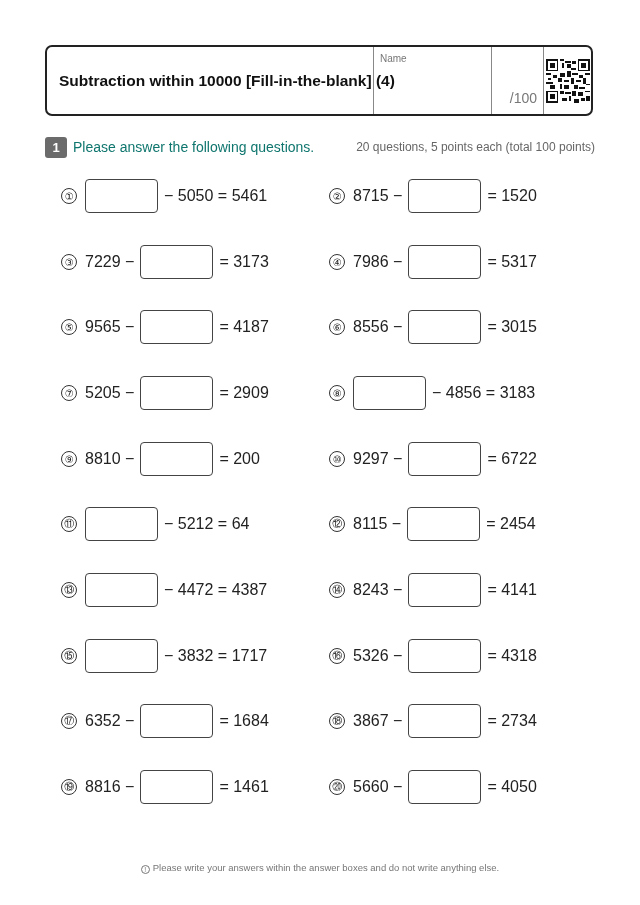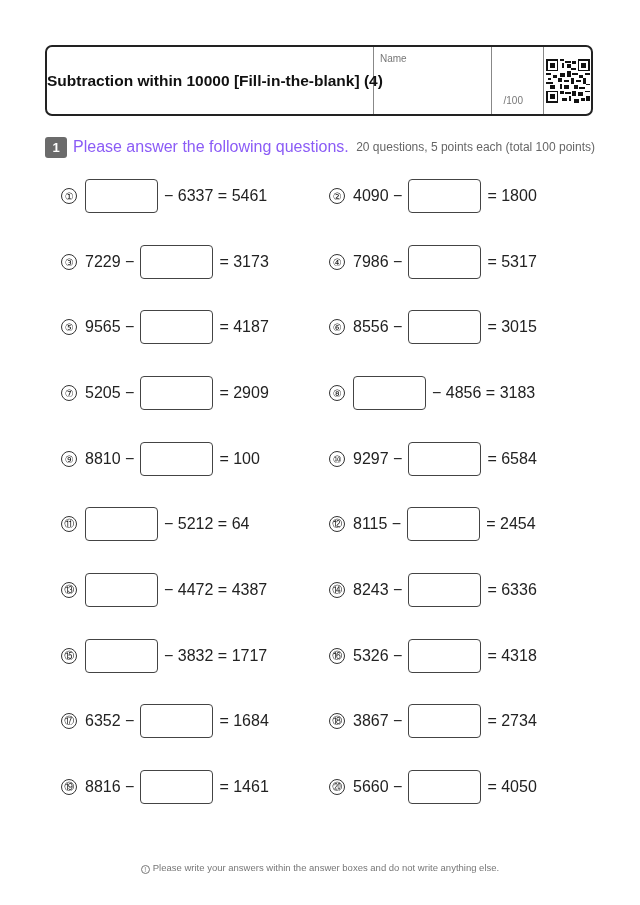--- a/index.html
+++ b/index.html
@@ -1,30 +1,30 @@
 <!DOCTYPE html>
 <html><head>
 <meta charset="utf-8">
 <style>
   html, body { margin: 0; padding: 0; background: #ffffff; }
   body { width: 640px; height: 905px; position: relative; font-family: "Liberation Sans", sans-serif; color: #222; overflow: hidden; }
 
   .header-box { position: absolute; left: 45px; top: 45px; width: 548px; height: 71px; border: 2px solid #222; border-radius: 7px; box-sizing: border-box; display: flex; }
-  .title-cell { width: 327px; display: flex; align-items: center; padding-left: 0; box-sizing: border-box; border-right: 1px solid #888; }
+  .title-cell { width: 327px; display: flex; align-items: center; padding-left: 12px; box-sizing: border-box; border-right: 1px solid #888; }
   .title { font-weight: bold; font-size: 15.5px; color: #111; white-space: nowrap; }
   .name-cell { width: 118px; border-right: 1px solid #888; position: relative; box-sizing: border-box; }
   .name-label { position: absolute; left: 6px; top: 6px; font-size: 10px; color: #777; }
   .score-cell { width: 52px; border-right: 1px solid #888; position: relative; box-sizing: border-box; }
-  .score-label { position: absolute; right: 20px; bottom: 8px; font-size: 10px; color: #777; }
+  .score-label { position: absolute; right: 6px; bottom: 8px; font-size: 14px; color: #777; }
   .qr-cell { flex: 1; display: flex; align-items: center; justify-content: center; }
   .qr { width: 44px; height: 44px; }
 
   .section-row { position: absolute; left: 45px; top: 136px; width: 550px; height: 22px; display: flex; align-items: center; }
   .section-num { width: 22px; height: 21px; background: #6b6b6b; color: #fff; font-weight: bold; font-size: 13px; border-radius: 3px; display: flex; align-items: center; justify-content: center; }
-  .section-instr { margin-left: 6px; font-size: 16px; color: #8b5cf6; }
+  .section-instr { margin-left: 6px; font-size: 14px; color: #0f766e; }
   .section-points { margin-left: auto; font-size: 12px; color: #666; }
 
   .problem { position: absolute; height: 36px; display: flex; align-items: center; font-size: 16px; color: #222; white-space: nowrap; }
   .qnum { width: 16px; height: 16px; border: 1px solid #333; border-radius: 50%; font-size: 10px; display: inline-flex; align-items: center; justify-content: center; margin-right: 8px; box-sizing: border-box; letter-spacing: -0.5px; }
   .ans-box { width: 73px; height: 34px; border: 1px solid #444; border-radius: 4px; box-sizing: border-box; background: #fff; margin: 0 6px; }
   .ans-box.first { margin-left: 0; }
   .tok { }
 
   .footer { position: absolute; left: 0; top: 862px; width: 640px; text-align: center; font-size: 9.5px; color: #777; }
   .info-icon { display: inline-flex; width: 9px; height: 9px; border: 1px solid #777; border-radius: 50%; font-size: 7px; align-items: center; justify-content: center; margin-right: 3px; vertical-align: -1px; box-sizing: border-box; }
@@ -96,34 +96,34 @@
   </div>
 </div>
 
 <div class="section-row">
   <div class="section-num">1</div>
   <span class="section-instr">Please answer the following questions.</span>
   <span class="section-points">20 questions, 5 points each (total 100 points)</span>
 </div>
 
 <div id="problems">
-    <div class="problem" style="left: 61px; top: 178px;"><span class="qnum">①</span><span class="ans-box first"></span><span class="tok">−</span>&nbsp;<span class="tok">6337</span>&nbsp;<span class="tok">=</span>&nbsp;<span class="tok">5461</span></div>
-    <div class="problem" style="left: 329px; top: 178px;"><span class="qnum">②</span><span class="tok">4090</span>&nbsp;<span class="tok">−</span><span class="ans-box"></span><span class="tok">=</span>&nbsp;<span class="tok">1800</span></div>
+    <div class="problem" style="left: 61px; top: 178px;"><span class="qnum">①</span><span class="ans-box first"></span><span class="tok">−</span>&nbsp;<span class="tok">5050</span>&nbsp;<span class="tok">=</span>&nbsp;<span class="tok">5461</span></div>
+    <div class="problem" style="left: 329px; top: 178px;"><span class="qnum">②</span><span class="tok">8715</span>&nbsp;<span class="tok">−</span><span class="ans-box"></span><span class="tok">=</span>&nbsp;<span class="tok">1520</span></div>
     <div class="problem" style="left: 61px; top: 244px;"><span class="qnum">③</span><span class="tok">7229</span>&nbsp;<span class="tok">−</span><span class="ans-box"></span><span class="tok">=</span>&nbsp;<span class="tok">3173</span></div>
     <div class="problem" style="left: 329px; top: 244px;"><span class="qnum">④</span><span class="tok">7986</span>&nbsp;<span class="tok">−</span><span class="ans-box"></span><span class="tok">=</span>&nbsp;<span class="tok">5317</span></div>
     <div class="problem" style="left: 61px; top: 309px;"><span class="qnum">⑤</span><span class="tok">9565</span>&nbsp;<span class="tok">−</span><span class="ans-box"></span><span class="tok">=</span>&nbsp;<span class="tok">4187</span></div>
     <div class="problem" style="left: 329px; top: 309px;"><span class="qnum">⑥</span><span class="tok">8556</span>&nbsp;<span class="tok">−</span><span class="ans-box"></span><span class="tok">=</span>&nbsp;<span class="tok">3015</span></div>
     <div class="problem" style="left: 61px; top: 375px;"><span class="qnum">⑦</span><span class="tok">5205</span>&nbsp;<span class="tok">−</span><span class="ans-box"></span><span class="tok">=</span>&nbsp;<span class="tok">2909</span></div>
     <div class="problem" style="left: 329px; top: 375px;"><span class="qnum">⑧</span><span class="ans-box first"></span><span class="tok">−</span>&nbsp;<span class="tok">4856</span>&nbsp;<span class="tok">=</span>&nbsp;<span class="tok">3183</span></div>
-    <div class="problem" style="left: 61px; top: 441px;"><span class="qnum">⑨</span><span class="tok">8810</span>&nbsp;<span class="tok">−</span><span class="ans-box"></span><span class="tok">=</span>&nbsp;<span class="tok">100</span></div>
-    <div class="problem" style="left: 329px; top: 441px;"><span class="qnum">⑩</span><span class="tok">9297</span>&nbsp;<span class="tok">−</span><span class="ans-box"></span><span class="tok">=</span>&nbsp;<span class="tok">6584</span></div>
+    <div class="problem" style="left: 61px; top: 441px;"><span class="qnum">⑨</span><span class="tok">8810</span>&nbsp;<span class="tok">−</span><span class="ans-box"></span><span class="tok">=</span>&nbsp;<span class="tok">200</span></div>
+    <div class="problem" style="left: 329px; top: 441px;"><span class="qnum">⑩</span><span class="tok">9297</span>&nbsp;<span class="tok">−</span><span class="ans-box"></span><span class="tok">=</span>&nbsp;<span class="tok">6722</span></div>
     <div class="problem" style="left: 61px; top: 506px;"><span class="qnum">⑪</span><span class="ans-box first"></span><span class="tok">−</span>&nbsp;<span class="tok">5212</span>&nbsp;<span class="tok">=</span>&nbsp;<span class="tok">64</span></div>
     <div class="problem" style="left: 329px; top: 506px;"><span class="qnum">⑫</span><span class="tok">8115</span>&nbsp;<span class="tok">−</span><span class="ans-box"></span><span class="tok">=</span>&nbsp;<span class="tok">2454</span></div>
     <div class="problem" style="left: 61px; top: 572px;"><span class="qnum">⑬</span><span class="ans-box first"></span><span class="tok">−</span>&nbsp;<span class="tok">4472</span>&nbsp;<span class="tok">=</span>&nbsp;<span class="tok">4387</span></div>
-    <div class="problem" style="left: 329px; top: 572px;"><span class="qnum">⑭</span><span class="tok">8243</span>&nbsp;<span class="tok">−</span><span class="ans-box"></span><span class="tok">=</span>&nbsp;<span class="tok">6336</span></div>
+    <div class="problem" style="left: 329px; top: 572px;"><span class="qnum">⑭</span><span class="tok">8243</span>&nbsp;<span class="tok">−</span><span class="ans-box"></span><span class="tok">=</span>&nbsp;<span class="tok">4141</span></div>
     <div class="problem" style="left: 61px; top: 638px;"><span class="qnum">⑮</span><span class="ans-box first"></span><span class="tok">−</span>&nbsp;<span class="tok">3832</span>&nbsp;<span class="tok">=</span>&nbsp;<span class="tok">1717</span></div>
     <div class="problem" style="left: 329px; top: 638px;"><span class="qnum">⑯</span><span class="tok">5326</span>&nbsp;<span class="tok">−</span><span class="ans-box"></span><span class="tok">=</span>&nbsp;<span class="tok">4318</span></div>
     <div class="problem" style="left: 61px; top: 703px;"><span class="qnum">⑰</span><span class="tok">6352</span>&nbsp;<span class="tok">−</span><span class="ans-box"></span><span class="tok">=</span>&nbsp;<span class="tok">1684</span></div>
     <div class="problem" style="left: 329px; top: 703px;"><span class="qnum">⑱</span><span class="tok">3867</span>&nbsp;<span class="tok">−</span><span class="ans-box"></span><span class="tok">=</span>&nbsp;<span class="tok">2734</span></div>
     <div class="problem" style="left: 61px; top: 769px;"><span class="qnum">⑲</span><span class="tok">8816</span>&nbsp;<span class="tok">−</span><span class="ans-box"></span><span class="tok">=</span>&nbsp;<span class="tok">1461</span></div>
     <div class="problem" style="left: 329px; top: 769px;"><span class="qnum">⑳</span><span class="tok">5660</span>&nbsp;<span class="tok">−</span><span class="ans-box"></span><span class="tok">=</span>&nbsp;<span class="tok">4050</span></div>
   </div>
 
 <div class="footer">
   <span class="info-icon">!</span><span>Please write your answers within the answer boxes and do not write anything else.</span>

